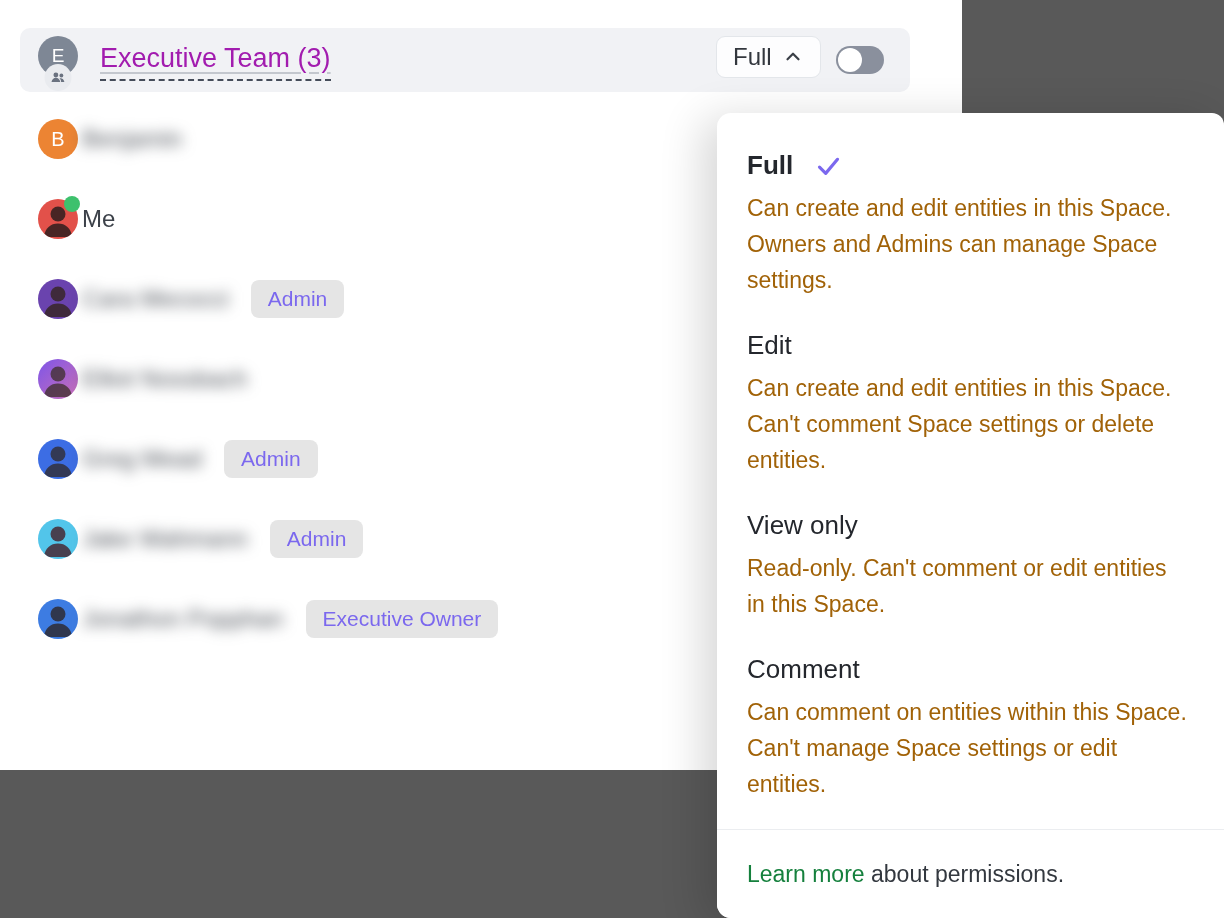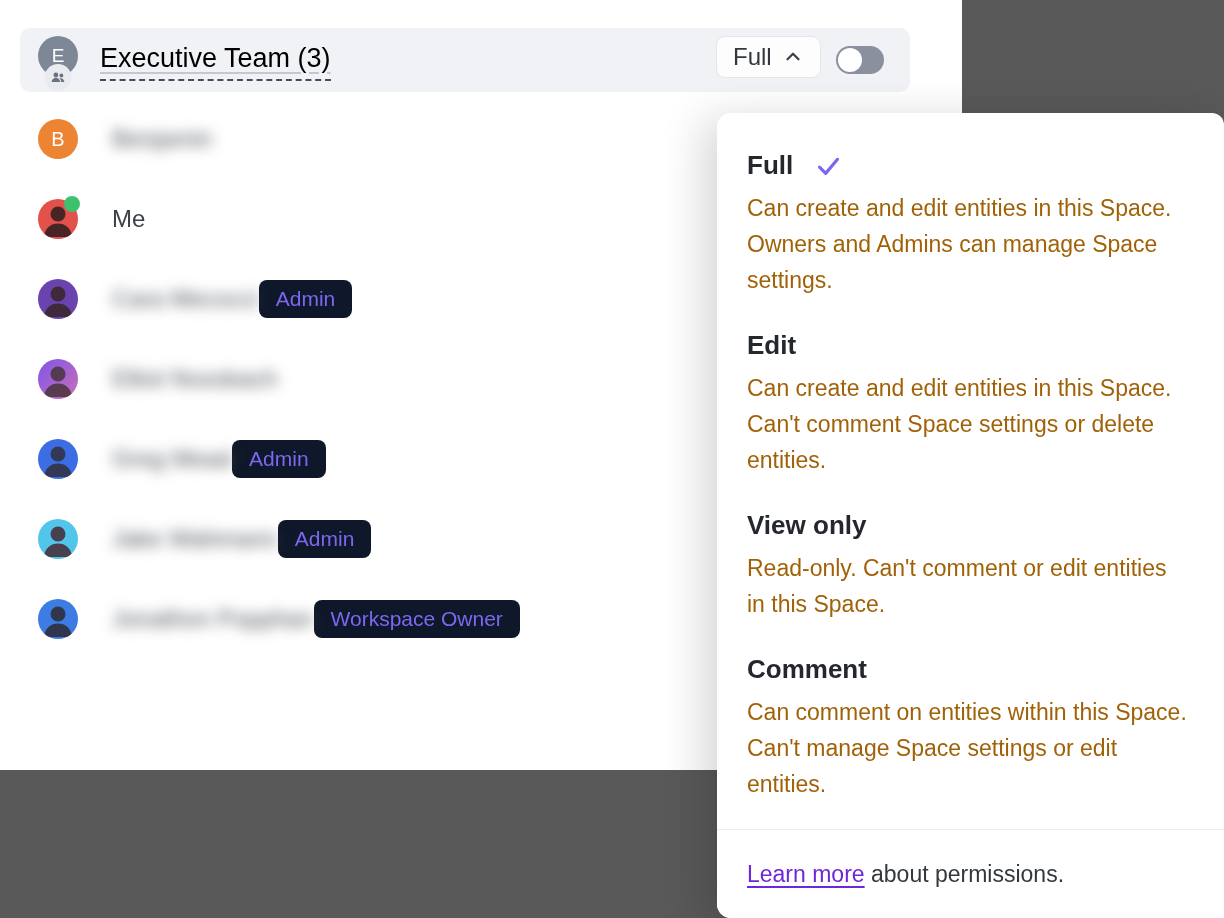--- a/index.html
+++ b/index.html
@@ -25,21 +25,21 @@
     background:#7e8795;display:flex;align-items:center;justify-content:center;
   }
   .group-avatar .initial{color:#fff;font-size:19px;font-weight:500;}
   .group-subbadge{
     position:absolute;left:50%;transform:translateX(-50%);bottom:-15px;
     width:27px;height:27px;border-radius:50%;background:#e9ebef;
     display:flex;align-items:center;justify-content:center;
   }
   .group-title{
     position:absolute;left:80px;top:15px;
-    font-size:27px;font-weight:500;color:#000000;
+    font-size:27px;font-weight:500;color:#a21caf;
     padding-bottom:5px;
     border-bottom:2px dashed #454c59;
     text-decoration:underline;text-decoration-color:#c3c7ce;text-underline-offset:5px;
     cursor:pointer;
   }
   .perm-button{
     position:absolute;left:696px;top:8px;height:42px;min-width:104px;box-sizing:border-box;
     background:#fdfdfe;border:1px solid #e3e6ea;border-radius:9px;
     display:flex;align-items:center;justify-content:center;gap:10px;
     font-size:24px;color:#33373e;padding:0 16px;cursor:pointer;
@@ -57,47 +57,47 @@
   .avatar{
     position:relative;width:40px;height:40px;border-radius:50%;flex:0 0 40px;
     display:flex;align-items:center;justify-content:center;overflow:visible;
   }
   .avatar .photo-clip{position:absolute;inset:0;border-radius:50%;overflow:hidden;}
   .avatar .initial{color:#fff;font-size:20px;font-weight:500;}
   .online-dot{
     position:absolute;right:-2px;top:-3px;width:16px;height:16px;border-radius:50%;
     background:#3ec16d;
   }
-  .member-name{margin-left:34px;font-size:24px;color:#3c4149;white-space:nowrap;}
+  .member-name{margin-left:4px;font-size:24px;color:#3c4149;white-space:nowrap;}
   .member-name.blurred{filter:blur(7px);color:#4a4f57;}
   .badge{
-    background:#0f172a;color:#7b68ee;
+    margin-left:22px;background:#e5e5e5;color:#7b68ee;
     font-size:21px;font-weight:500;border-radius:8px;
     padding:7px 17px;white-space:nowrap;
   }
 
   
   .perm-panel{
     position:absolute;left:717px;top:113px;width:507px;height:805px;box-sizing:border-box;
     background:#ffffff;border-radius:14px 12px 0 14px;
     box-shadow:-14px 6px 44px rgba(0,0,0,.16);
   }
   .panel-content{padding:35px 34px 0 30px;}
   .option{margin-bottom:30px;}
-  .option-head{display:flex;align-items:center;gap:16px;font-size:26px;line-height:34px;color:#24272d;cursor:pointer;font-weight:bold;}
+  .option-head{display:flex;align-items:center;gap:16px;font-size:26px;line-height:34px;color:#24272d;cursor:pointer;}
   .option-head.selected{font-weight:700;}
   .option-desc{margin-top:8px;font-size:23px;line-height:36px;color:#a16207;}
   .panel-footer{
     position:absolute;left:0;right:0;bottom:0;height:89px;box-sizing:border-box;
     border-top:1px solid #ebedf0;
     display:flex;align-items:center;padding-left:30px;
     font-size:23px;color:#33383f;
     border-radius:0 0 0 14px;background:#fff;
   }
-  .panel-footer a{color:#6d28d9;text-decoration:underline;text-underline-offset:4px;cursor:pointer;}
+  .panel-footer a{color:#15803d;text-underline-offset:4px;cursor:pointer;}
   .check-icon{width:27px;height:27px;margin-left:6px;}
   .chevron-icon{width:22px;height:22px;}
   .people-icon{width:17px;height:17px;}
   .silhouette{position:absolute;inset:0;width:100%;height:100%;}
 </style>
 </head>
 <body>
 
 <div class="backdrop-right"></div>
 <div class="backdrop-bottom"></div>
@@ -200,21 +200,21 @@
 <div class="member-row" style="top:599px">
   <div class="avatar">
     <span class="photo-clip" style="background: rgb(61, 124, 226);">
       <svg class="silhouette" viewBox="0 0 40 40">
           <circle cx="20" cy="15" r="7.5" fill="rgba(45,38,40,.8)"></circle>
           <path d="M6 38c1-9 6.5-13.5 14-13.5S33 29 34 38z" fill="rgba(45,38,40,.8)"></path>
         </svg>
     </span>
   </div>
   <span class="member-name blurred">Jonathon Popphan</span>
-  <span class="badge">Workspace Owner</span>
+  <span class="badge">Executive Owner</span>
 </div>
 
 <div class="perm-panel">
   <div class="panel-content">
 
     <div class="option">
       <div class="option-head selected">
         <span>Full</span>
         <svg class="check-icon" viewBox="0 0 24 24" fill="none" stroke="#7b68ee" stroke-width="2.8" stroke-linecap="round" stroke-linejoin="round">
             <polyline points="4 13.5 9.5 19 20 6.5"></polyline>

